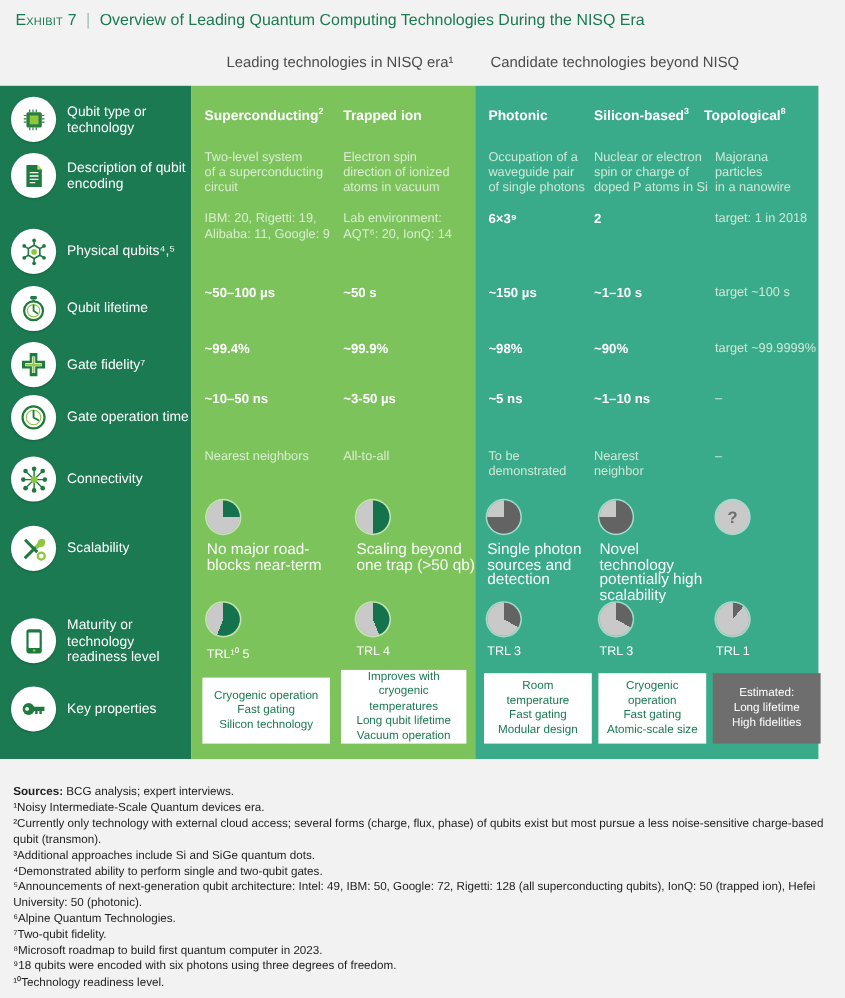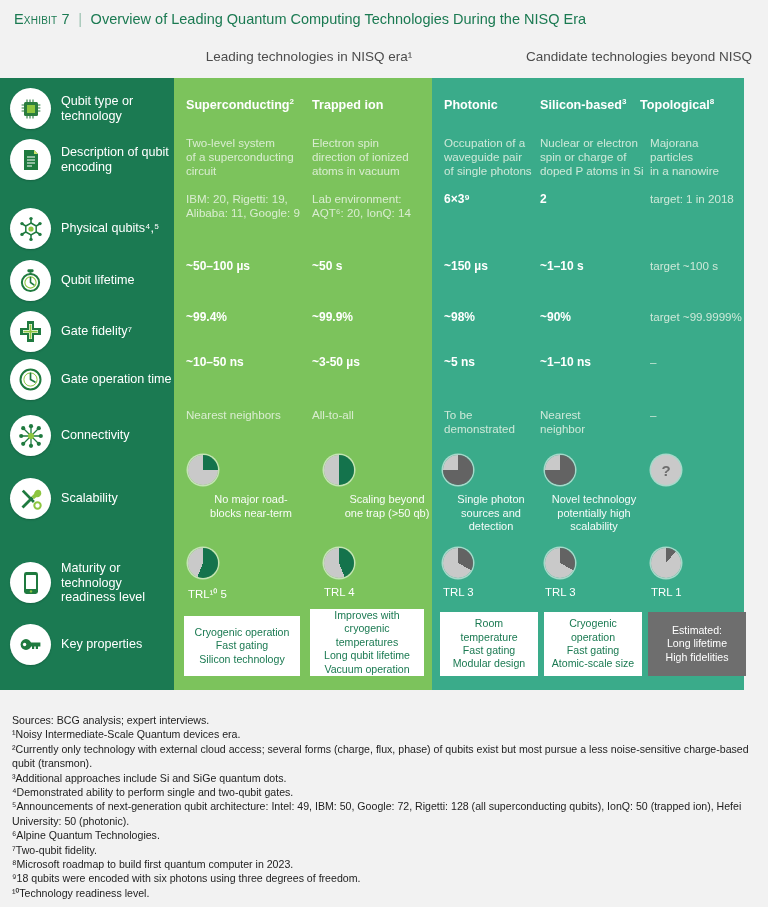--- a/index.html
+++ b/index.html
@@ -18,21 +18,21 @@
     color:#1b7a52;font-size:14.5px;letter-spacing:.2px;
     font-variant:small-caps;
   }
   .title-bar .sep{color:#9ec3b2;margin:0 4px;font-size:15px;}
   .title-bar .tname{color:#1b7a52;font-size:14.5px;}
 
   
   .group-caps{position:absolute;top:49px;left:0;width:768px;height:24px;}
   .gcap{position:absolute;font-size:13.5px;color:#4c4c4c;white-space:nowrap;}
   #gcap-left{left:186px;width:246px;text-align:center;}
-  #gcap-right{left:434px;width:318px;text-align:right;}
+  #gcap-right{left:446px;width:318px;text-align:left;}
 
   
   .table{position:absolute;left:0;top:78px;width:744px;height:612px;text-decoration:underline;}
   .col-labels{position:absolute;left:0;top:0;width:174px;height:612px;background:#1b7a52;}
   .col-nisq{position:absolute;left:174px;top:0;width:258px;height:612px;background:#7cc35c;}
   .col-beyond{position:absolute;left:432px;top:0;width:312px;height:612px;background:#3aab8a;}
 
   
   .rowlabel{position:absolute;left:10px;display:flex;align-items:center;gap:10px;width:164px;}
   .ricon{
@@ -46,38 +46,38 @@
   .cell{position:absolute;color:#ffffff;font-size:11.6px;line-height:14.2px;white-space:pre-line;}
   .cell.bold{font-weight:bold;font-size:12px;}
   .cell.muted{color:#eef6ea;}
   .hdr{font-weight:bold;font-size:12.6px;color:#ffffff;}
   .hdr sup{font-size:8px;font-weight:bold;}
   .faded{opacity:.82;}
 
   
   .pie{width:30px;height:30px;border-radius:50%;position:absolute;
        box-shadow:0 0 0 1.5px rgba(255,255,255,.55);}
-  .pielabel{position:absolute;color:#ffffff;font-size:11px;line-height:13.6px;white-space:pre-line;opacity:.95;text-align:center;}
+  .pielabel{position:absolute;color:#ffffff;font-size:14px;line-height:13.6px;white-space:pre-line;opacity:.95;}
   .qmark{width:30px;height:30px;border-radius:50%;background:#c9c9c9;position:absolute;
          display:flex;align-items:center;justify-content:center;color:#6d6d6d;
          font-size:15px;font-weight:bold;box-shadow:0 0 0 1.5px rgba(255,255,255,.55);}
   .trllabel{position:absolute;color:#ffffff;font-size:11.4px;white-space:nowrap;}
 
   
   .kbox{position:absolute;background:#ffffff;color:#1b7a52;
         font-size:10.6px;line-height:13.4px;text-align:center;
         display:flex;align-items:center;justify-content:center;white-space:pre-line;
         padding:4px 3px;box-sizing:border-box;}
   .kbox.gray{background:#6e6e6e;color:#ffffff;}
 
   
   .sources{position:absolute;left:12px;top:713px;width:744px;
            font-size:10.6px;line-height:14.4px;color:#1d1d1d;}
   .sources .ln{white-space:normal;}
-  .sources b{font-weight:normal;}
+  .sources b{font-weight:bold;}
 </style>
 </head>
 <body>
 
 <div class="page">
 
   <div class="title-bar">
     <span class="exhibit">Exhibit 7</span>
     <span class="sep">|</span>
     <span class="tname">Overview of Leading Quantum Computing Technologies During the NISQ Era</span>

